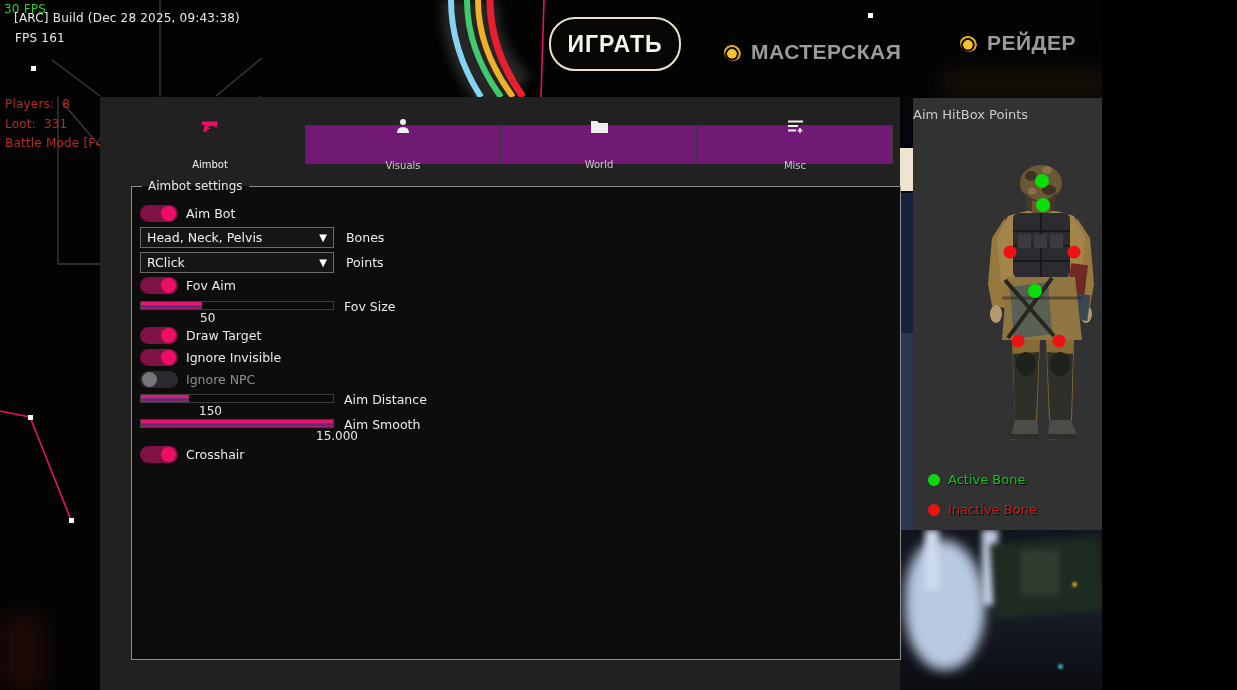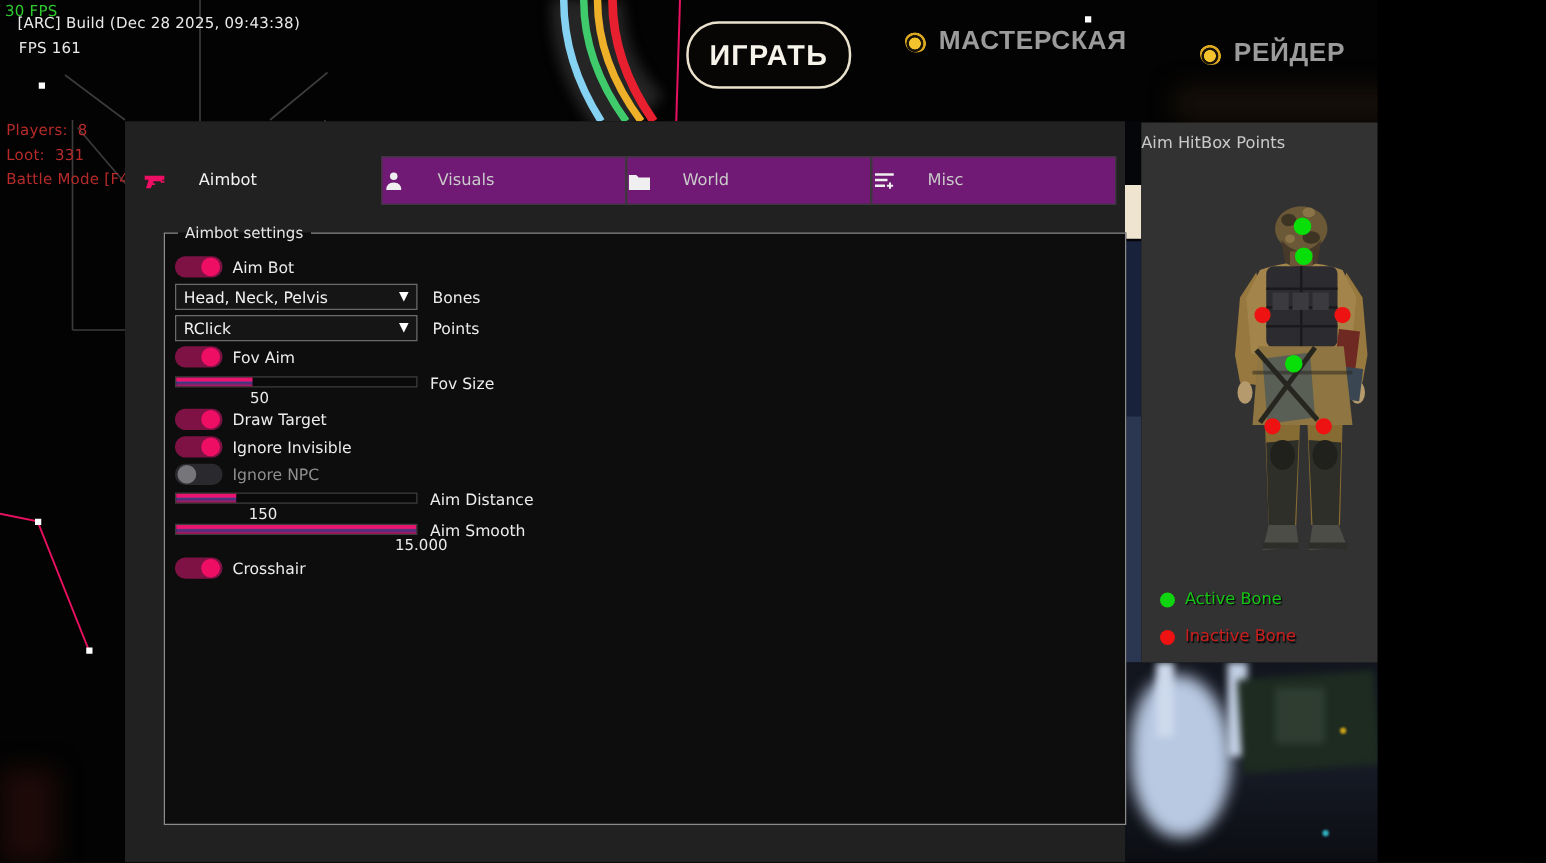--- a/index.html
+++ b/index.html
@@ -17,22 +17,22 @@
   .play-btn{position:absolute;left:549px;top:17px;width:128px;height:50px;border-radius:26px;
     border:2px solid #eae2cd;background:rgba(18,14,8,.35);color:#f6f3ea;
     font-family:"Liberation Sans",sans-serif;font-weight:bold;font-size:23px;letter-spacing:1px;
     display:flex;align-items:center;justify-content:center;}
   .menu-item{position:absolute;display:flex;align-items:center;gap:9px;
     font-family:"Liberation Sans",sans-serif;font-weight:bold;font-size:21px;color:#9b9b9b;letter-spacing:.5px;}
   .coin{width:18px;height:18px;border-radius:50%;flex:0 0 18px;
     background:radial-gradient(circle at 44% 60%,#f2c32c 0 4.5px,#1a1408 5px 6.5px,#dca81e 7px 8.5px,rgba(0,0,0,0) 9px);}
   
   .panel{position:absolute;left:100px;top:97px;width:800px;height:593px;background:#212121;}
-  .tab{position:absolute;top:28px;height:39px;display:flex;align-items:center;gap:26px;
-    font-size:13px;color:#c9c9c9;}
+  .tab{position:absolute;top:28px;height:39px;display:flex;align-items:center;justify-content:center;gap:26px;
+    font-size:10px;color:#c9c9c9;flex-direction:column;}
   .tab.boxed{background:#701a75;border:1px solid #3a3a3a;box-sizing:border-box;}
   .tab.active{color:#f2f2f2;}
   .tab .ticon{width:18px;height:18px;display:flex;align-items:center;justify-content:center;}
   .settings{position:absolute;left:15px;top:66px;width:770px;height:481px;box-sizing:border-box;
     background:#0d0d0d;border:1px solid #8c8c8c;margin:16px;padding:6px 0 0 8px;}
   .settings legend{font-size:12px;color:#e6e6e6;padding:0 6px;margin-left:2px;}
   .row{display:flex;align-items:center;margin-top:5px;}
   .lbl{font-size:12.5px;color:#ececec;margin-left:8px;white-space:nowrap;}
   .lbl.muted{color:#8f8f8f;}
   .toggle{width:38px;height:17px;border-radius:9px;background:#2a2a2e;position:relative;flex:0 0 38px;}
@@ -131,21 +131,21 @@
   <div>
     <div class="hud-line hud-green" style="left:4px;top:2px;">30 FPS</div>
     <div class="hud-line hud-white" style="left:14px;top:11px;">[ARC] Build (Dec 28 2025, 09:43:38)</div>
     <div class="hud-line hud-white" style="left:15px;top:31px;">FPS 161</div>
     <div class="hud-line hud-red" style="left:5px;top:53px;">Players:  8</div>
     <div class="hud-line hud-red" style="left:5px;top:73px;">Loot:  331</div>
     <div class="hud-line hud-red" style="left:5px;top:92px;">Battle Mode [F4] OFF</div>
   </div>
 
   <div class="play-btn">ИГРАТЬ</div>
-  <div class="menu-item" style="left:724px;top:21px;">
+  <div class="menu-item" style="left:724px;top:40px;">
     <span class="coin"></span>
     <span>МАСТЕРСКАЯ</span>
   </div>
   <div class="menu-item" style="left:960px;top:31px;text-align:center;">
     <span class="coin"></span>
     <span>РЕЙДЕР</span>
   </div>
   <div class="menu-item" style="left:1144px;top:31px;">
     <span class="coin"></span>
     <span>ТОРГО</span>

